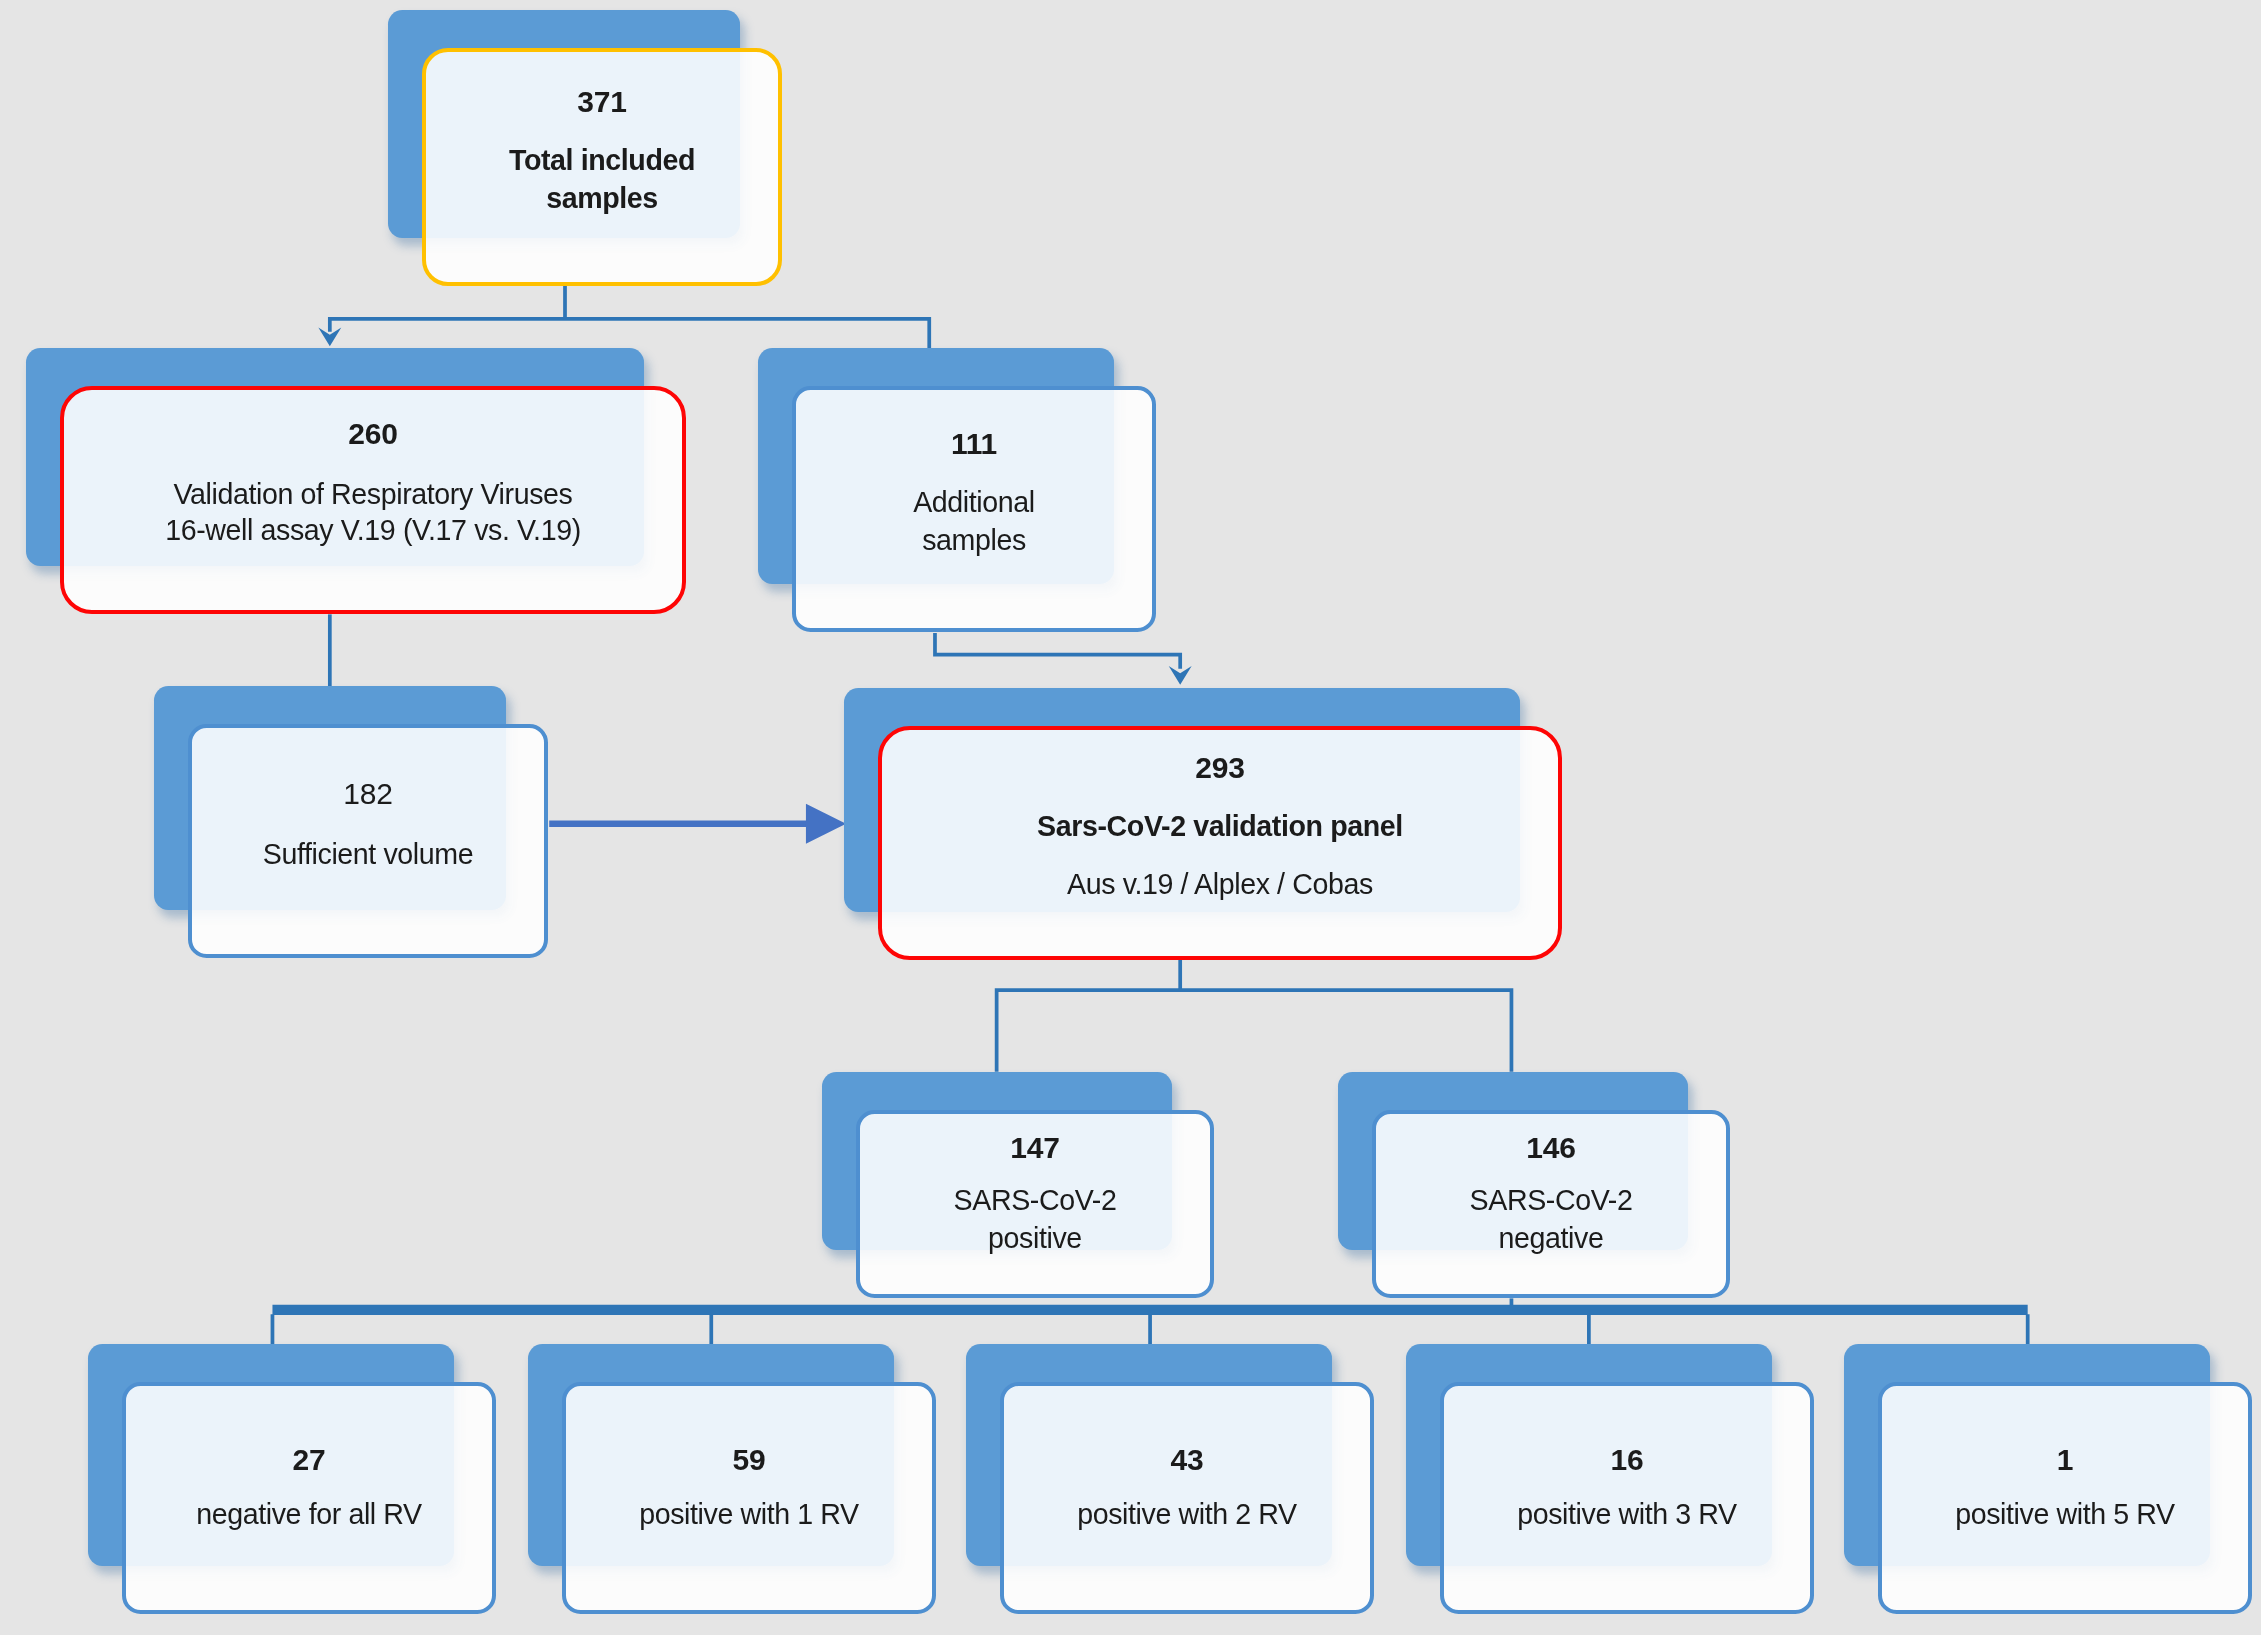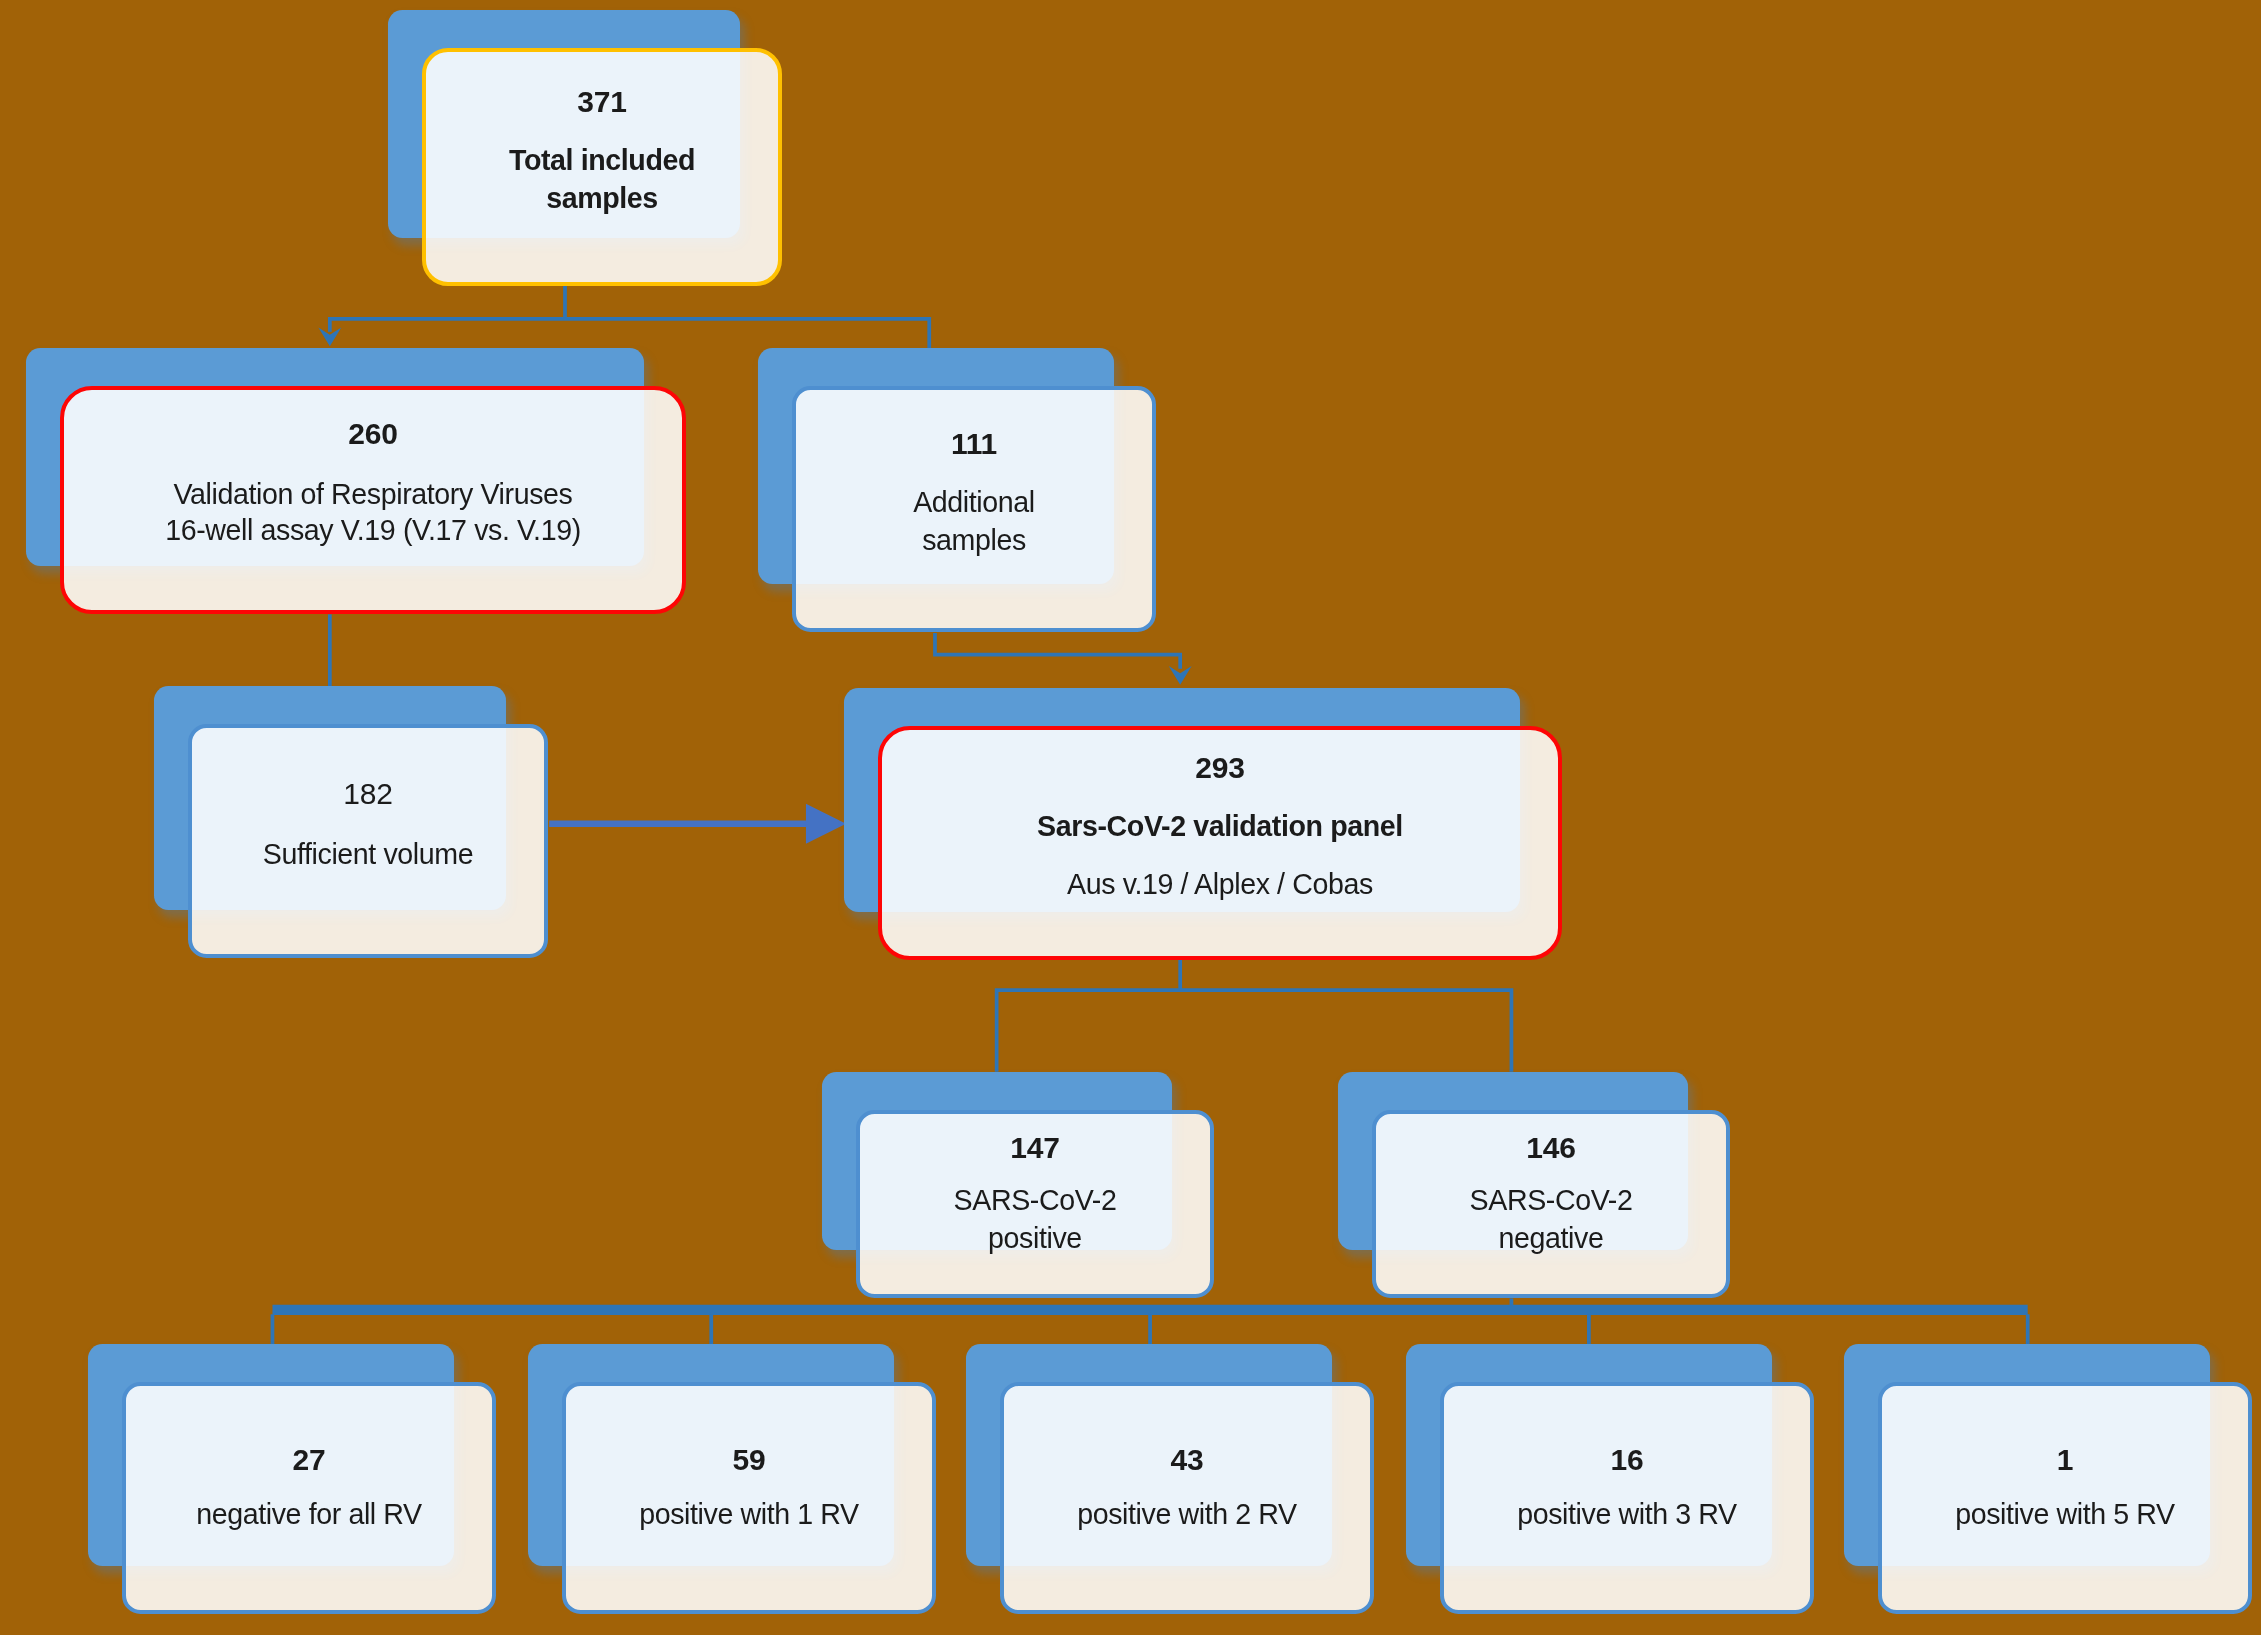--- a/index.html
+++ b/index.html
@@ -1,17 +1,17 @@
 <!DOCTYPE html>
 <html style="font-size:11.5px"><head>
 <meta charset="utf-8">
 <style>
   html,body{margin:0;padding:0;background:#ffffff;}
   body{font-family:"Liberation Sans","DejaVu Sans",sans-serif;color:#1b1b1b;}
-  #viewport{position:relative;width:2261px;height:1635px;overflow:hidden;background:#a16207;}
+  #viewport{position:relative;width:2261px;height:1635px;overflow:hidden;background:#e5e5e5;}
   #canvas{position:absolute;left:0;top:0;width:1130px;height:818px;
           transform:scale(2);transform-origin:0 0;}
   svg.wires{position:absolute;left:0;top:0;width:1130px;height:818px;z-index:0;}
   .card{position:absolute;z-index:1;}
   .backdrop{position:absolute;left:0;top:0;right:21.5px;bottom:24.4px;background:#5B9BD5;
             border-radius:7.2px;box-shadow:2.2px 3.6px 5px rgba(80,125,170,.40);}
   .box{position:absolute;left:17px;top:19.4px;right:0;bottom:0;
        background:rgba(255,255,255,0.88);
        border:2.2px solid #4E8FD0;border-radius:9.3px;
        display:flex;flex-direction:column;justify-content:center;align-items:center;

